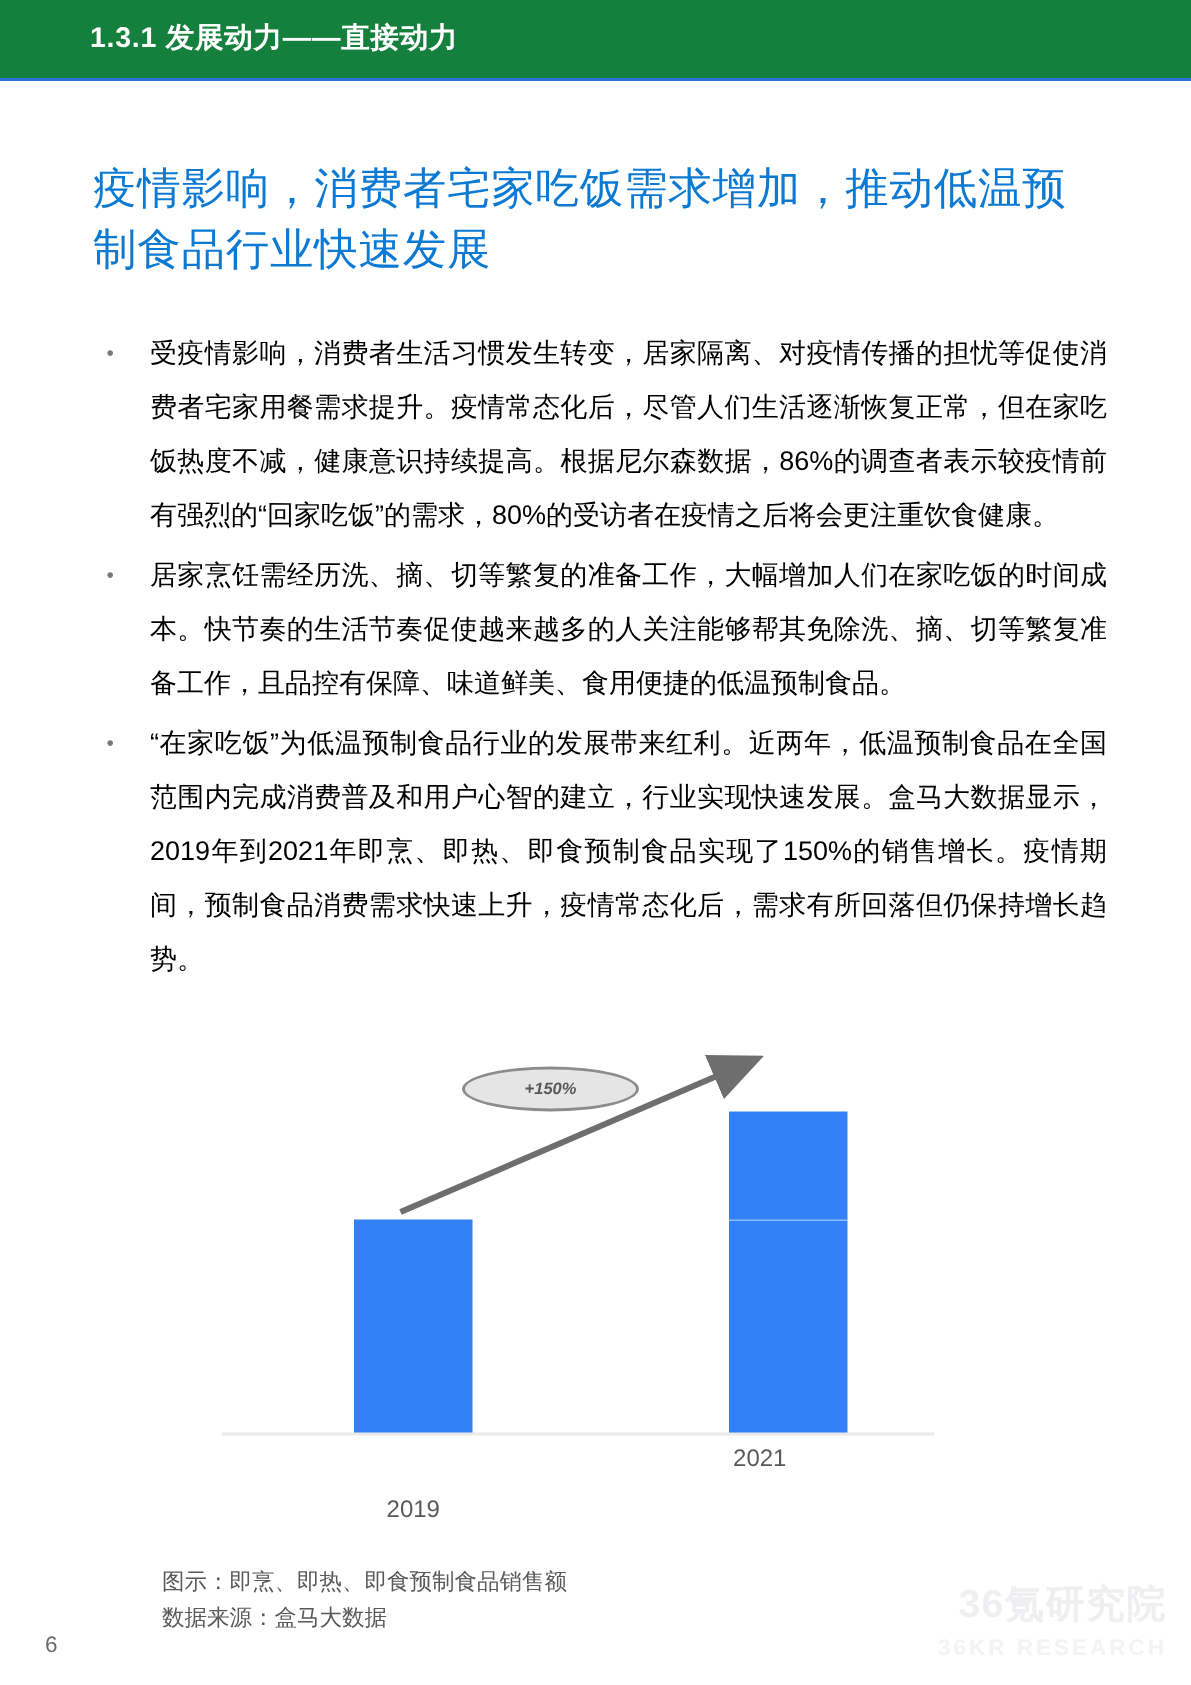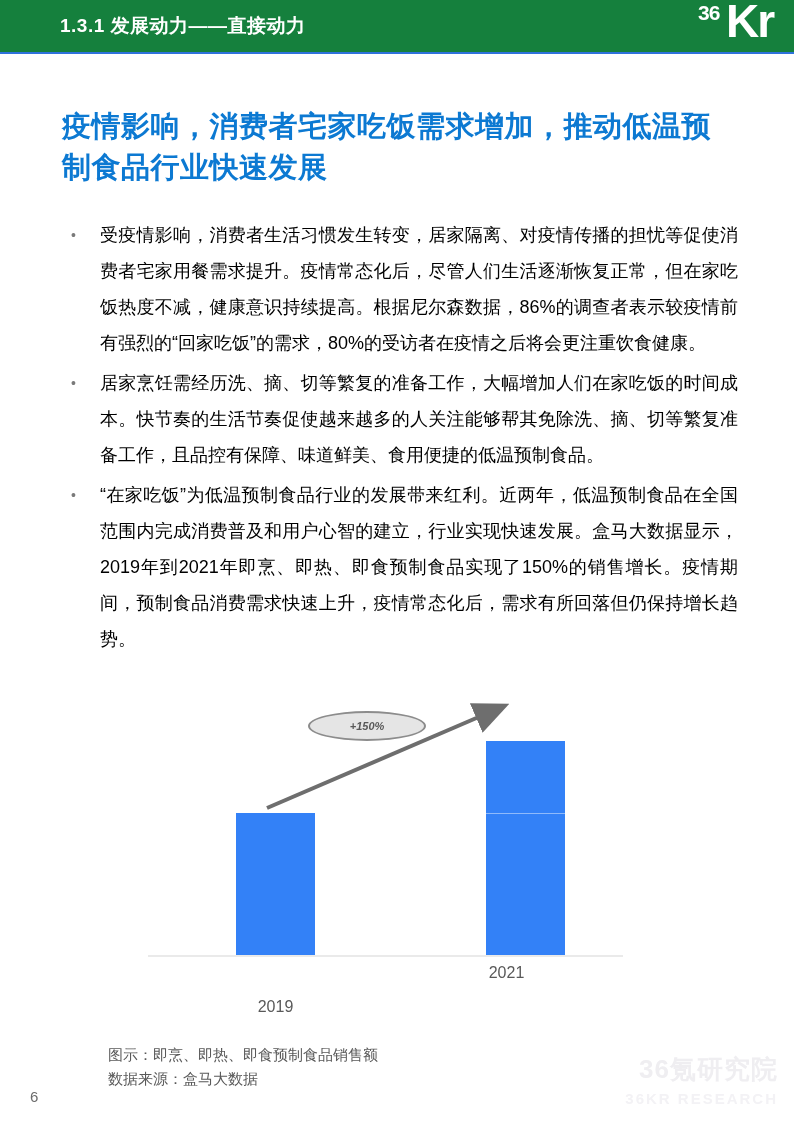--- a/index.html
+++ b/index.html
@@ -18,21 +18,21 @@
   .header-title{
     position:absolute;left:60px;top:0;height:52px;line-height:52px;
     color:#ffffff;font-size:19px;font-weight:bold;letter-spacing:0.5px;
   }
   .logo{position:absolute;right:14px;top:0;width:90px;height:54px;color:#ffffff;}
   .logo-36{position:absolute;left:8px;top:1px;font-size:21px;font-weight:800;letter-spacing:-1px;}
   .logo-kr{position:absolute;left:36px;top:-6px;font-size:46px;font-weight:800;letter-spacing:-2px;}
   
   .headline{
     position:absolute;left:62px;top:106px;width:678px;
-    font-size:29px;line-height:41px;font-weight:bold;color:#0C79D2;
+    font-size:29px;line-height:41px;font-weight:normal;color:#0C79D2;
     letter-spacing:0.5px;
   }
   
   .bullets{position:absolute;left:62px;top:217px;width:676px;}
   .bullet{display:flex;margin-bottom:4px;}
   .bullet-marker{
     width:38px;flex:0 0 38px;padding-left:9px;box-sizing:border-box;
     color:#7a7a7a;font-size:14px;line-height:36px;
   }
   .bullet-text{
@@ -61,24 +61,20 @@
   .page-number{position:absolute;left:30px;top:1088px;font-size:15px;color:#6b6b6b;}
   .watermark{position:absolute;right:16px;top:1052px;text-align:right;}
   .watermark-cn{font-size:26px;font-weight:800;color:#efeef1;letter-spacing:1px;}
   .watermark-en{font-size:15px;font-weight:700;color:#f3f2f5;letter-spacing:2px;margin-top:3px;}
 </style>
 </head>
 <body>
 
 <div class="header">
   <div class="header-title">1.3.1 发展动力——直接动力</div>
-  <div class="logo">
-    <span class="logo-36">36</span>
-    <span class="logo-kr">Kr</span>
-  </div>
 </div>
 
 <div class="headline">疫情影响，消费者宅家吃饭需求增加，推动低温预制食品行业快速发展</div>
 
 <div class="bullets">
   <div class="bullet">
     <span class="bullet-marker">•</span>
     <span class="bullet-text">受疫情影响，消费者生活习惯发生转变，居家隔离、对疫情传播的担忧等促使消费者宅家用餐需求提升。疫情常态化后，尽管人们生活逐渐恢复正常，但在家吃饭热度不减，健康意识持续提高。根据尼尔森数据，86%的调查者表示较疫情前有强烈的“回家吃饭”的需求，80%的受访者在疫情之后将会更注重饮食健康。</span>
   </div>
   <div class="bullet">

